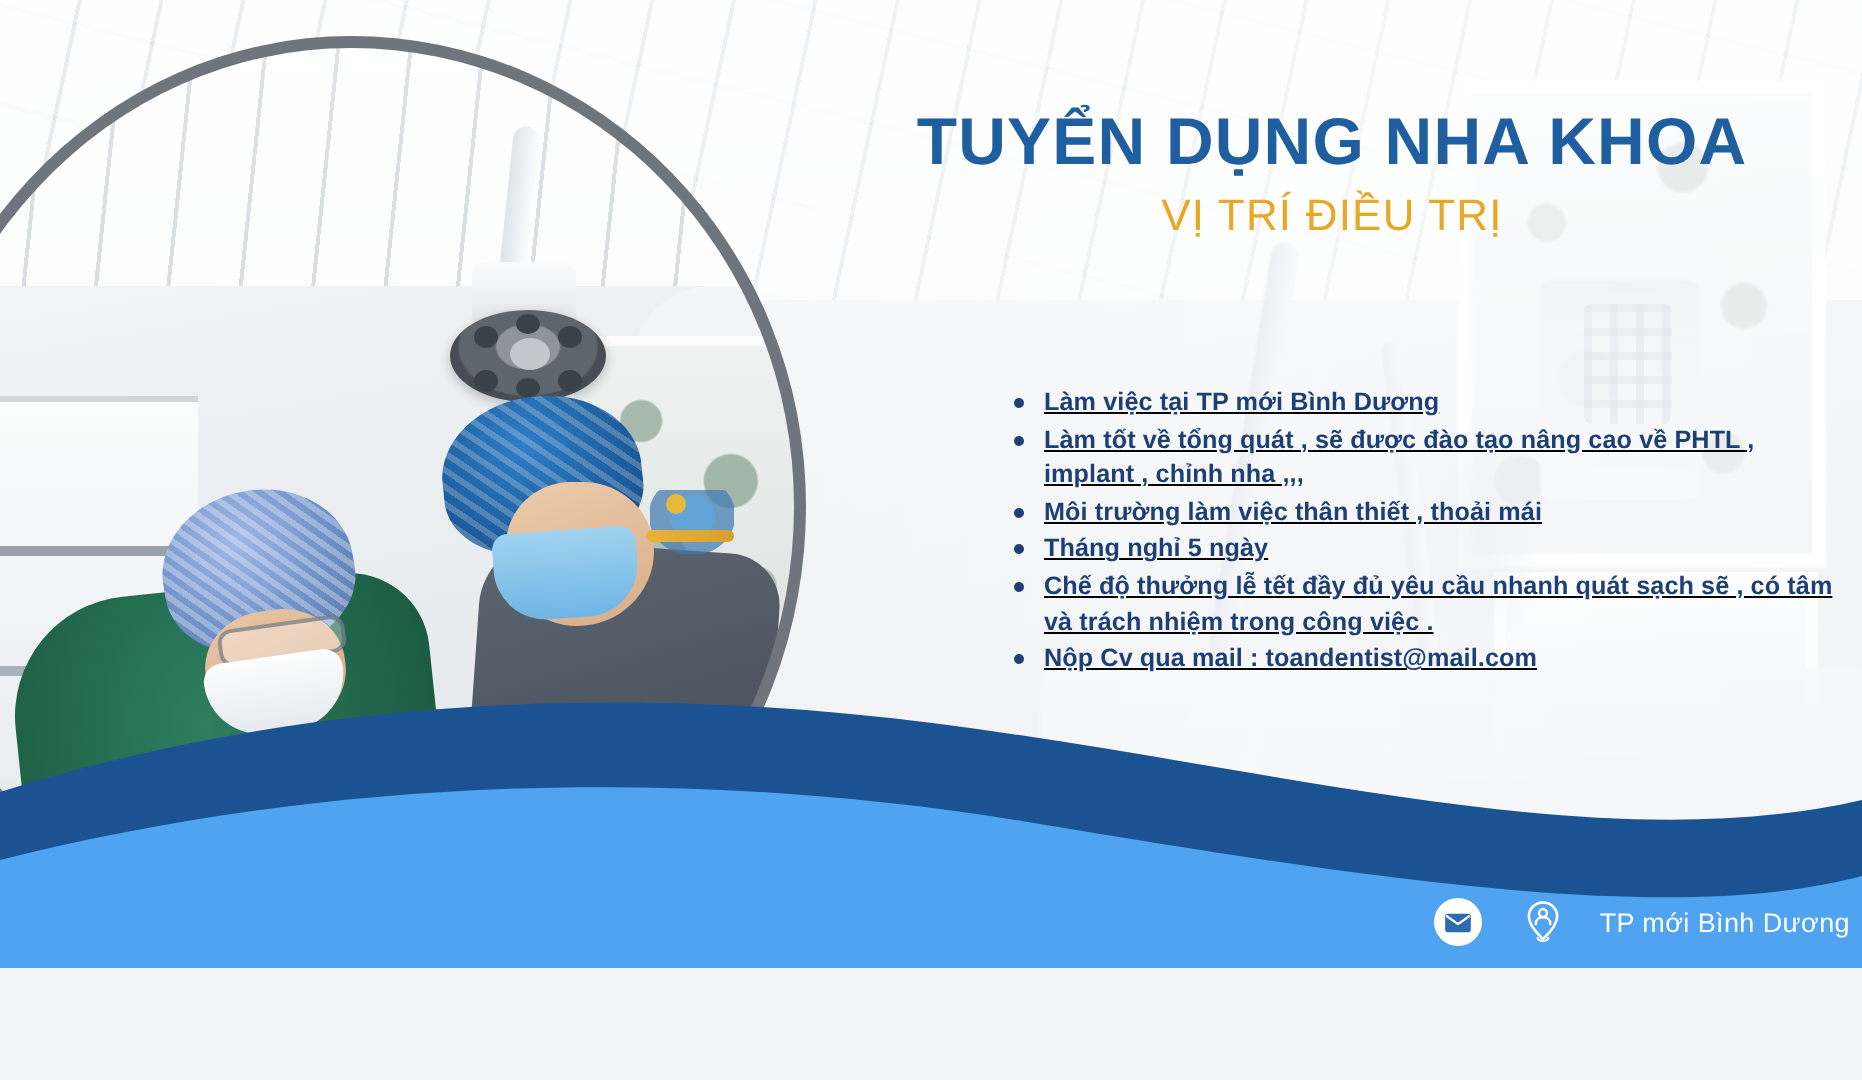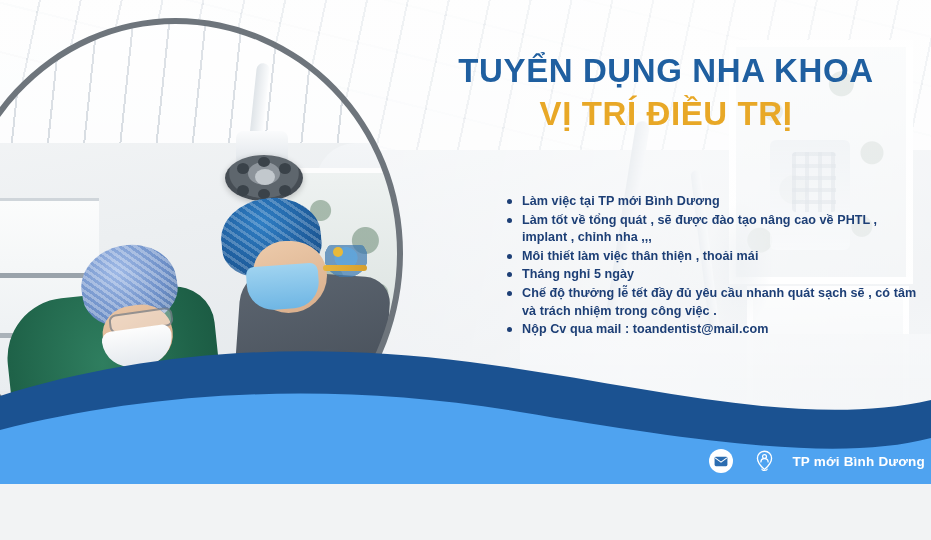--- a/index.html
+++ b/index.html
@@ -300,28 +300,28 @@
     transform:rotate(-22deg);
   }
 
   
   .headings{position:absolute;left:416px;top:52px;width:500px;text-align:center;}
   .h-main{
     font-size:33px;font-weight:bold;letter-spacing:.6px;
     color:#1f5fa0;line-height:1.18;margin:0;white-space:nowrap;
   }
   .h-sub{
-    font-size:33px;font-weight:bold;letter-spacing:.6px;
+    font-size:22px;font-weight:normal;letter-spacing:.6px;
     color:#e8a827;line-height:1.18;margin:4px 0 0 0;white-space:nowrap;
   }
 
   
   .bullets{
     position:absolute;left:505px;top:193px;width:420px;
-    margin:0;padding:0;list-style:none;
+    margin:0;padding:0;list-style:none;text-decoration:underline;
   }
   .bullets li{
     position:relative;
     padding-left:17px;
     color:#1d3f76;
     font-size:12.6px;
     font-weight:bold;
     line-height:17.6px;
     margin-bottom:1px;
     letter-spacing:.05px;
@@ -344,21 +344,21 @@
     gap:0;padding-right:6px;box-sizing:border-box;
   }
   .c-item{display:flex;align-items:center;gap:8px;margin-left:26px;}
   .c-circle{
     width:24px;height:24px;border-radius:50%;background:#ffffff;
     display:flex;align-items:center;justify-content:center;flex:0 0 auto;
   }
   .c-circle svg{display:block;}
   .c-text{color:#ffffff;font-size:13.5px;letter-spacing:.2px;white-space:nowrap;}
   .c-pin{width:22px;height:24px;display:flex;align-items:center;justify-content:center;flex:0 0 auto;}
-  .c-item-pin{gap:17px;margin-left:20px;font-weight:bold;}
+  .c-item-pin{gap:17px;margin-left:20px;}
 </style>
 </head>
 <body>
 
 <div id="poster">
 
   <div class="bg-photo">
     <div class="bg-base"></div>
     <div class="bg-ceiling"></div>
     <div class="bg-window"></div>
@@ -421,21 +421,21 @@
   </div>
 
   <div class="headings">
     <div class="h-main">TUYỂN DỤNG NHA KHOA</div>
     <div class="h-sub">VỊ TRÍ ĐIỀU TRỊ</div>
   </div>
 
   <ul class="bullets" id="bullet-list">
       <li>Làm việc tại TP mới Bình Dương</li>
       <li>Làm tốt về tổng quát , sẽ được đào tạo nâng cao về PHTL , implant , chỉnh nha ,,,</li>
-      <li>Môi thiết làm việc thân thiện , thoải mái</li>
+      <li>Môi trường làm việc thân thiết , thoải mái</li>
       <li>Tháng nghỉ 5 ngày</li>
       <li>Chế độ thưởng lễ tết đầy đủ yêu cầu nhanh quát sạch sẽ , có tâm và trách nhiệm trong công việc .</li>
       <li>Nộp Cv qua mail : toandentist@mail.com</li>
     </ul>
 
   <div class="waves">
     <svg viewBox="0 0 931 150" preserveAspectRatio="none" aria-hidden="true">
       <path d="M0,62 C140,18 300,6 470,28 C640,50 800,96 931,66 L931,150 L0,150 Z" fill="#1b5291"></path>
       <path d="M0,96 C150,58 330,46 520,78 C700,108 840,128 931,104 L931,150 L0,150 Z" fill="#4fa3f0"></path>
     </svg>

